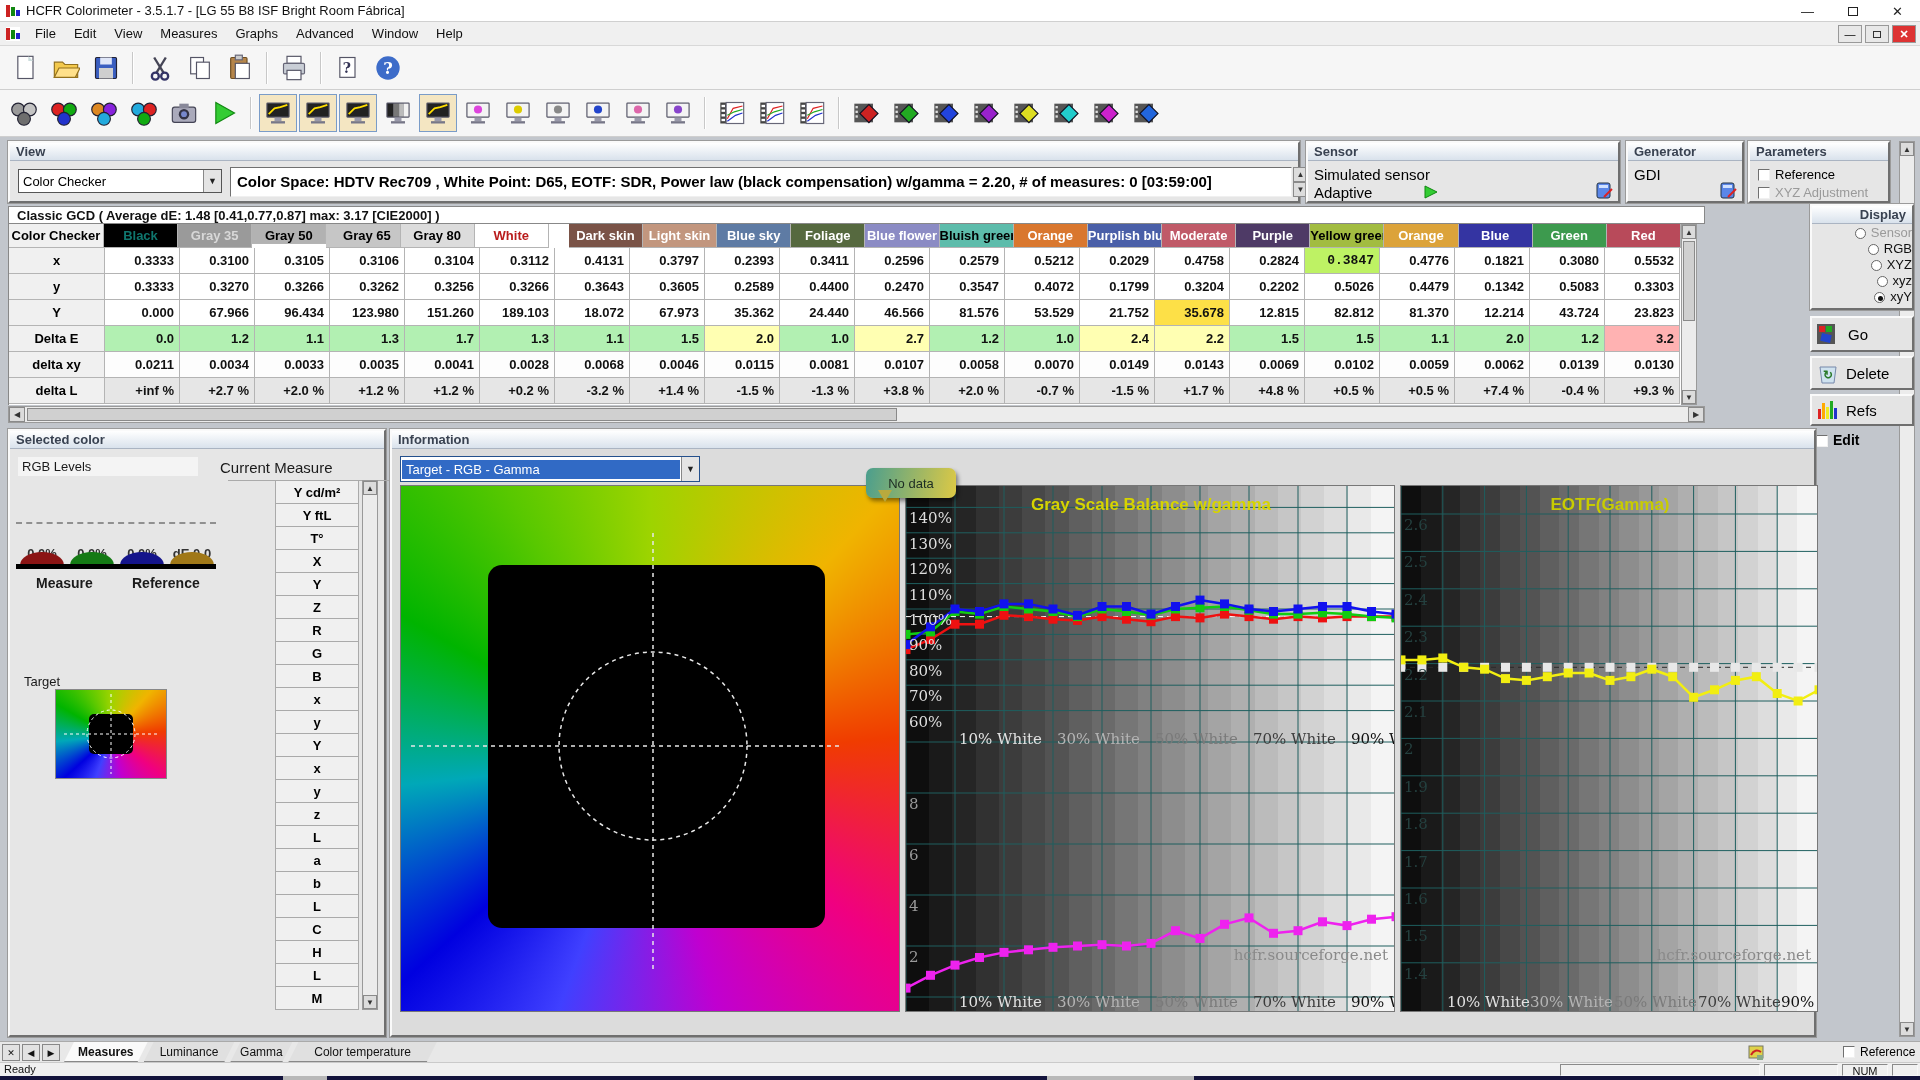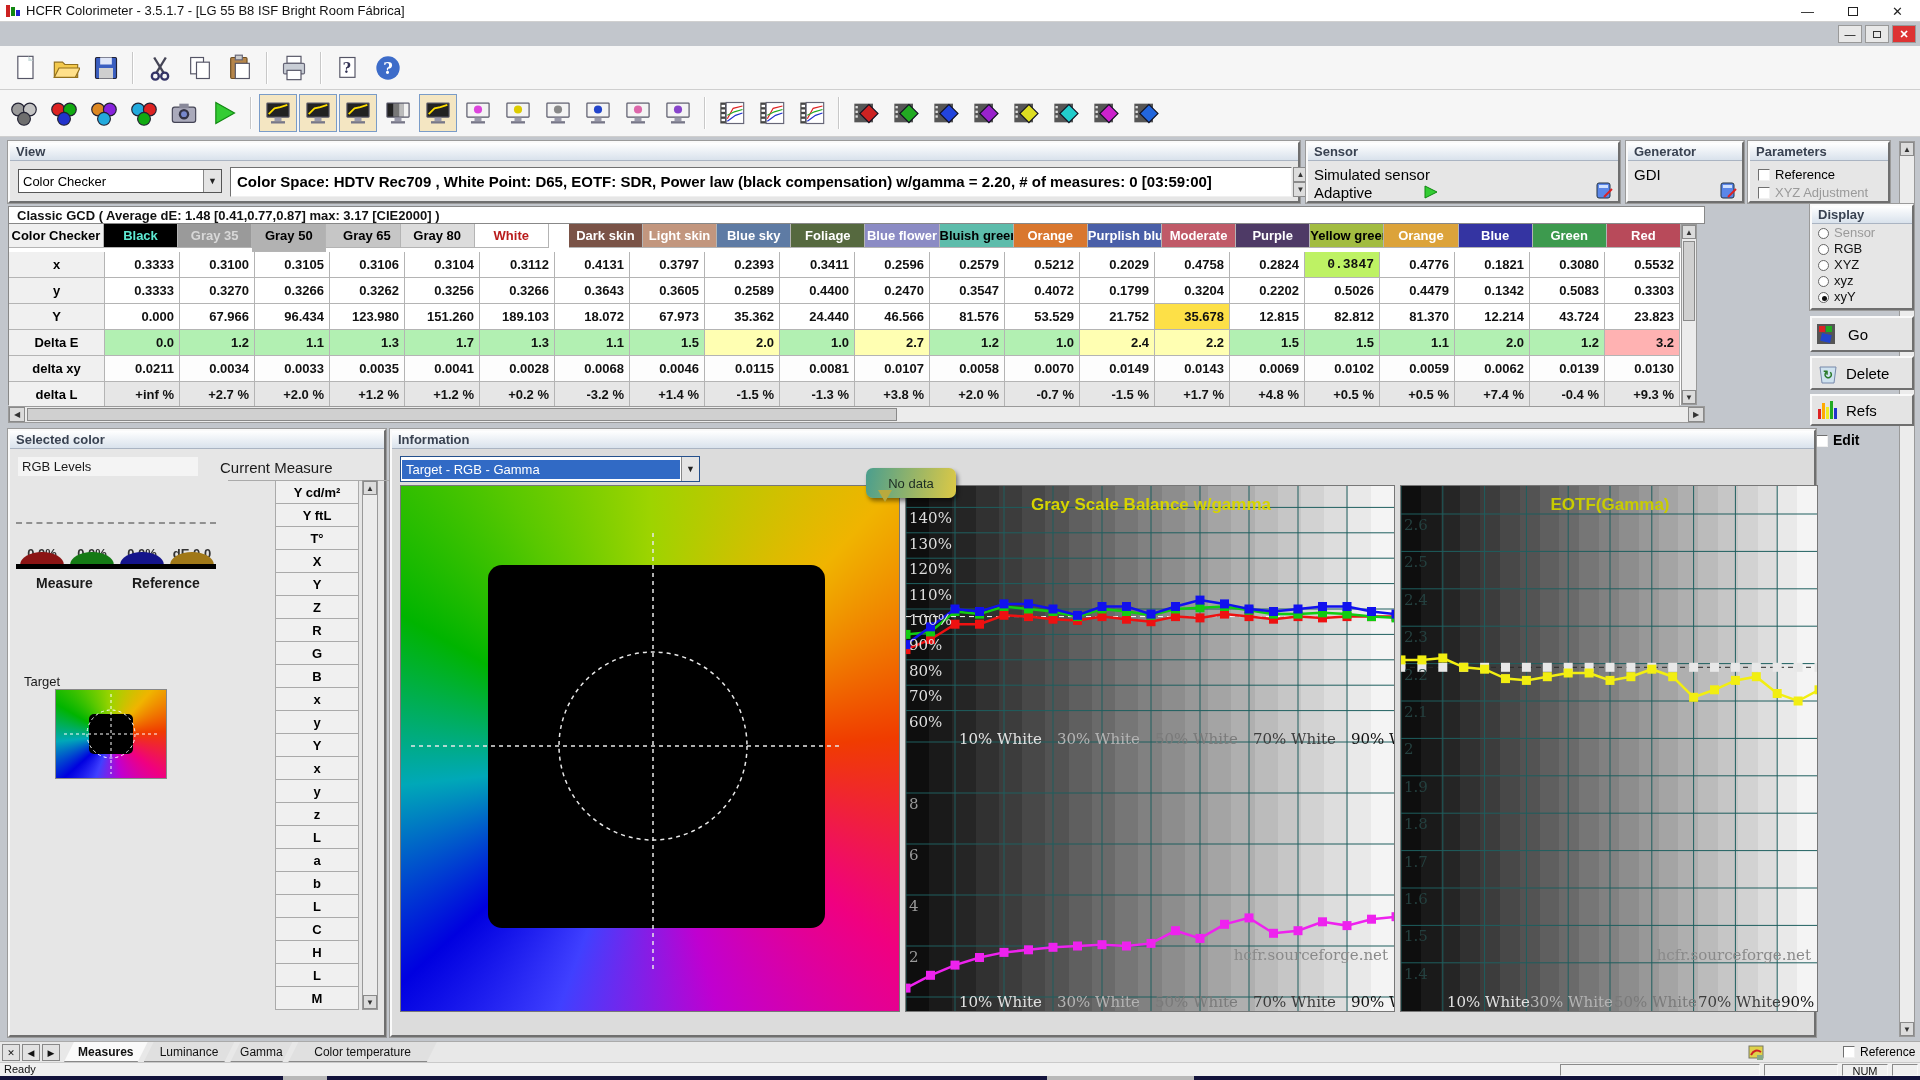--- a/index.html
+++ b/index.html
@@ -48,21 +48,21 @@
   .mcell { border-right:1px solid #b4b4b4; border-bottom:1px solid #b4b4b4; font-size:13px; overflow:hidden; white-space:nowrap; }
   .mhead { height:24px; font-weight:bold; text-align:center; padding-top:4px; }
   .mlabel { width:96px; background:#f0f0f0; font-weight:bold; text-align:center; }
   .mval { width:75px; text-align:right; padding:5px 5px 0 0; height:26px; font-weight:bold; color:#111; }
   .vscroll { position:absolute; width:16px; background:#ececec; border:1px solid #9a9a9a; }
   .hscroll { position:absolute; height:17px; background:#ececec; border:1px solid #9a9a9a; }
   .sbtn { position:absolute; background:#dcdcdc; border:1px solid #8a8a8a; font-size:8px; color:#333; display:flex; align-items:center; justify-content:center; }
   .sthumb { position:absolute; background:#d0d0d0; border:1px solid #8a8a8a; }
 
   
-  #displayBox { left:1810px; top:204px; width:104px; height:106px; }
+  #displayBox { left:1810px; top:204px; width:104px; height:106px;text-align:right; }
   .dopt { font-size:13px; padding:1px 0 0 6px; height:16px; color:#111; }
   .dopt.dis { color:#9a9a9a; }
   .sidebtn { position:absolute; left:1810px; width:104px; background:#e4e4e4; border:2px solid; border-color:#fafafa #6f6f6f #6f6f6f #fafafa; display:flex; align-items:center; gap:6px; font-size:15px; padding:3px 4px; }
 
   
   #selPanel { left:8px; top:429px; width:378px; height:608px; }
   #infoPanel { left:390px; top:429px; width:1426px; height:608px; background:#dcdcdc; }
   .lbl { position:absolute; font-size:13px; color:#1a1a1a; }
   .cmcell { border:1px solid #aaa; border-top:none; font-size:13px; overflow:hidden;margin-left:47px; }
   .chart { position:absolute; top:54px; height:527px; overflow:hidden; border:1px solid #777; }
@@ -96,20 +96,28 @@
     <span>HCFR Colorimeter - 3.5.1.7 - [LG 55 B8 ISF Bright Room Fábrica]</span>
     <div class="wbtns">
       <div class="wbtn">—</div>
       <div class="wbtn">
           <span style="display:inline-block;width:10px;height:9px;border:1px solid #222;"></span>
         </div>
       <div class="wbtn">✕</div>
     </div>
   </div>
 
+  <div class="menubar">
+    <span class="appicon">
+        <i></i>
+        <i></i>
+        <i></i>
+      </span>
+    <span id="menuItems"><span class="mitem">File</span><span class="mitem">Edit</span><span class="mitem">View</span><span class="mitem">Measures</span><span class="mitem">Graphs</span><span class="mitem">Advanced</span><span class="mitem">Window</span><span class="mitem">Help</span></span>
+  </div>
   <div class="mdibtns">
     <div class="mdibtn">—</div>
     <div class="mdibtn">
         <span style="display:inline-block;width:8px;height:7px;border:1px solid #333;"></span>
       </div>
     <div class="mdibtn close">✕</div>
   </div>
 
   <div class="toolbar" id="toolbar1">
       <div style="width:6px"></div>
@@ -481,23 +489,23 @@
 
   <div class="vscroll" style="left:1899px;top:141px;height:896px;">
     <div class="sbtn" style="left:0;top:0;width:14px;height:14px;">▲</div>
     <div class="sbtn" style="left:0;bottom:0;width:14px;height:14px;">▼</div>
   </div>
 
   <div id="tableCaption">Classic GCD ( Average dE: 1.48 [0.41,0.77,0.87] max: 3.17 [CIE2000] )</div>
   <div id="mtable">
       <div class="mrow">
         <div class="mcell mhead mlabel" style="height:24px;">Color Checker</div>
-        <div class="mcell mhead" style="width:75px;height:24px;background:#000000;color:#5eead4;">Black</div>
+        <div class="mcell mhead" style="width:75px;height:24px;background:#000000;color:#0f766e;">Black</div>
         <div class="mcell mhead" style="width:75px;height:24px;background:#9a9a9a;color:#d8d8d8;">Gray 35</div>
-        <div class="mcell mhead" style="width:75px;height:28px;background:#b2b2b2;color:#000000;">Gray 50</div>
+        <div class="mcell mhead" style="width:75px;height:20px;background:#b2b2b2;color:#000000;">Gray 50</div>
         <div class="mcell mhead" style="width:75px;height:24px;background:#c6c6c6;color:#000000;padding-left:8px;">Gray 65</div>
         <div class="mcell mhead" style="width:75px;height:24px;background:#dcdcdc;color:#000000;">Gray 80</div>
         <div class="mcell mhead" style="width:75px;height:24px;background:#ffffff;color:#b91c1c;">White</div>
         <div class="mcell mhead" style="width:75px;height:24px;background:#7a5347;color:#ffffff;margin-left:20px;">Dark skin</div>
         <div class="mcell mhead" style="width:75px;height:24px;background:#c2967e;color:#ffffff;">Light skin</div>
         <div class="mcell mhead" style="width:75px;height:24px;background:#5e7ba4;color:#ffffff;">Blue sky</div>
         <div class="mcell mhead" style="width:75px;height:24px;background:#56693f;color:#ffffff;">Foliage</div>
         <div class="mcell mhead" style="width:75px;height:24px;background:#8b8bc4;color:#ffffff;">Blue flower</div>
         <div class="mcell mhead" style="width:75px;height:24px;background:#5dbcab;color:#000000;">Bluish green</div>
         <div class="mcell mhead" style="width:75px;height:24px;background:#d9772e;color:#ffffff;">Orange</div>

